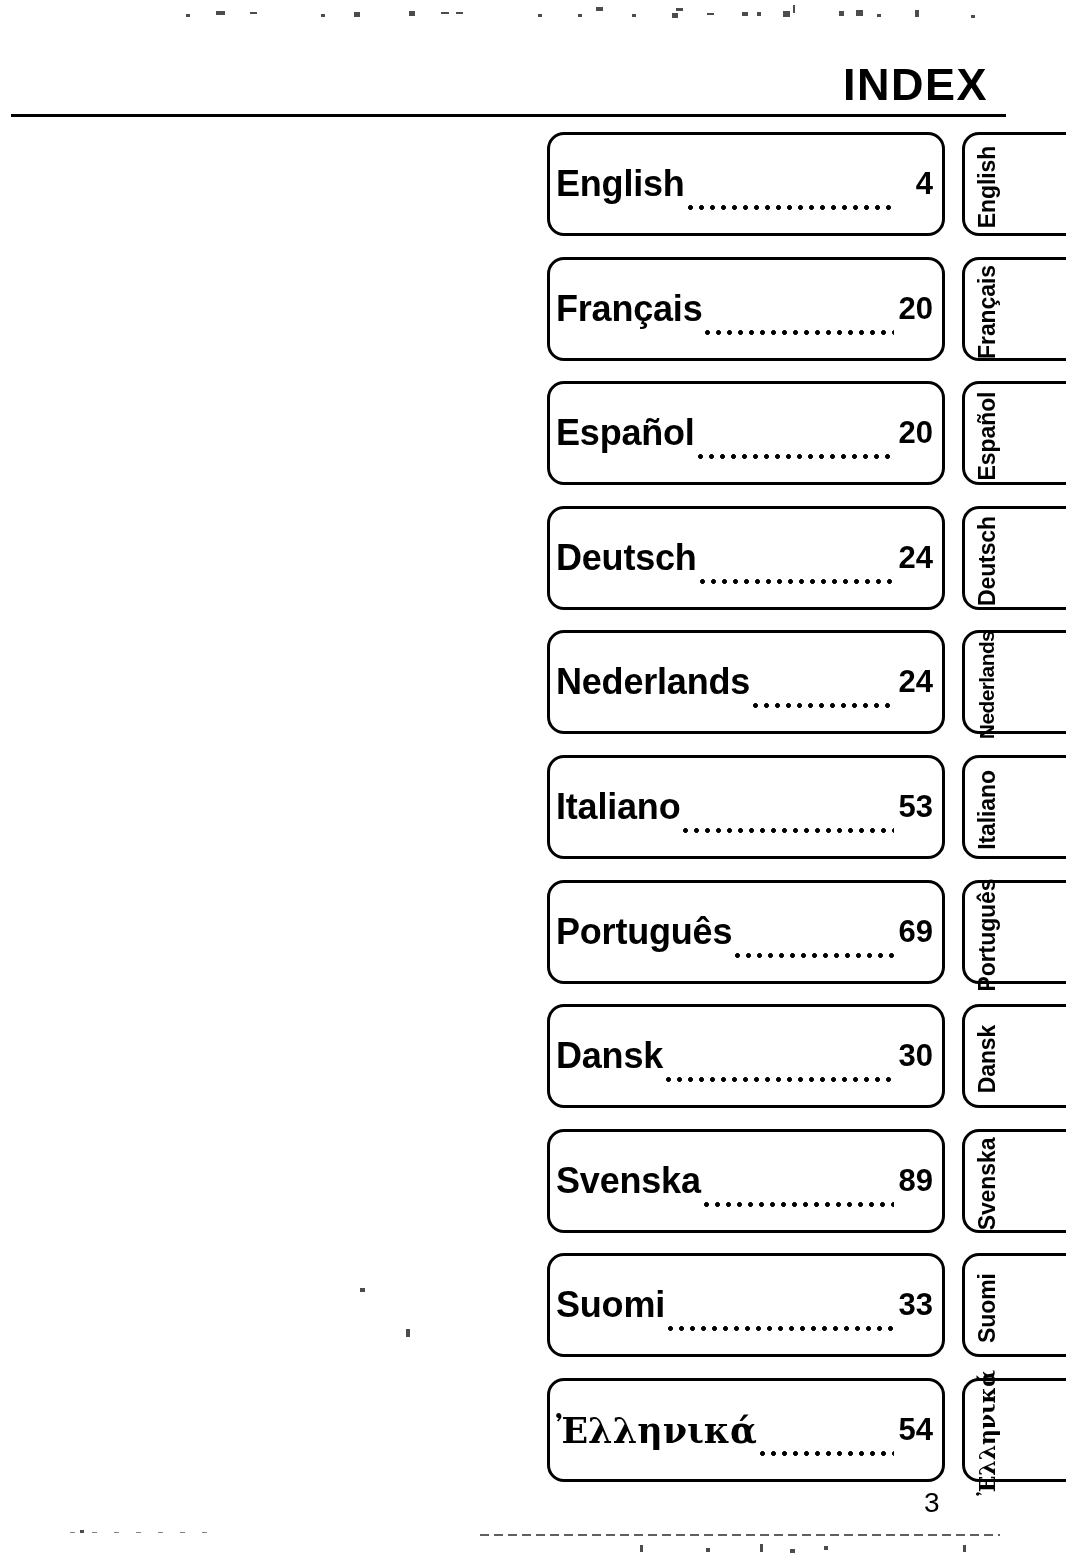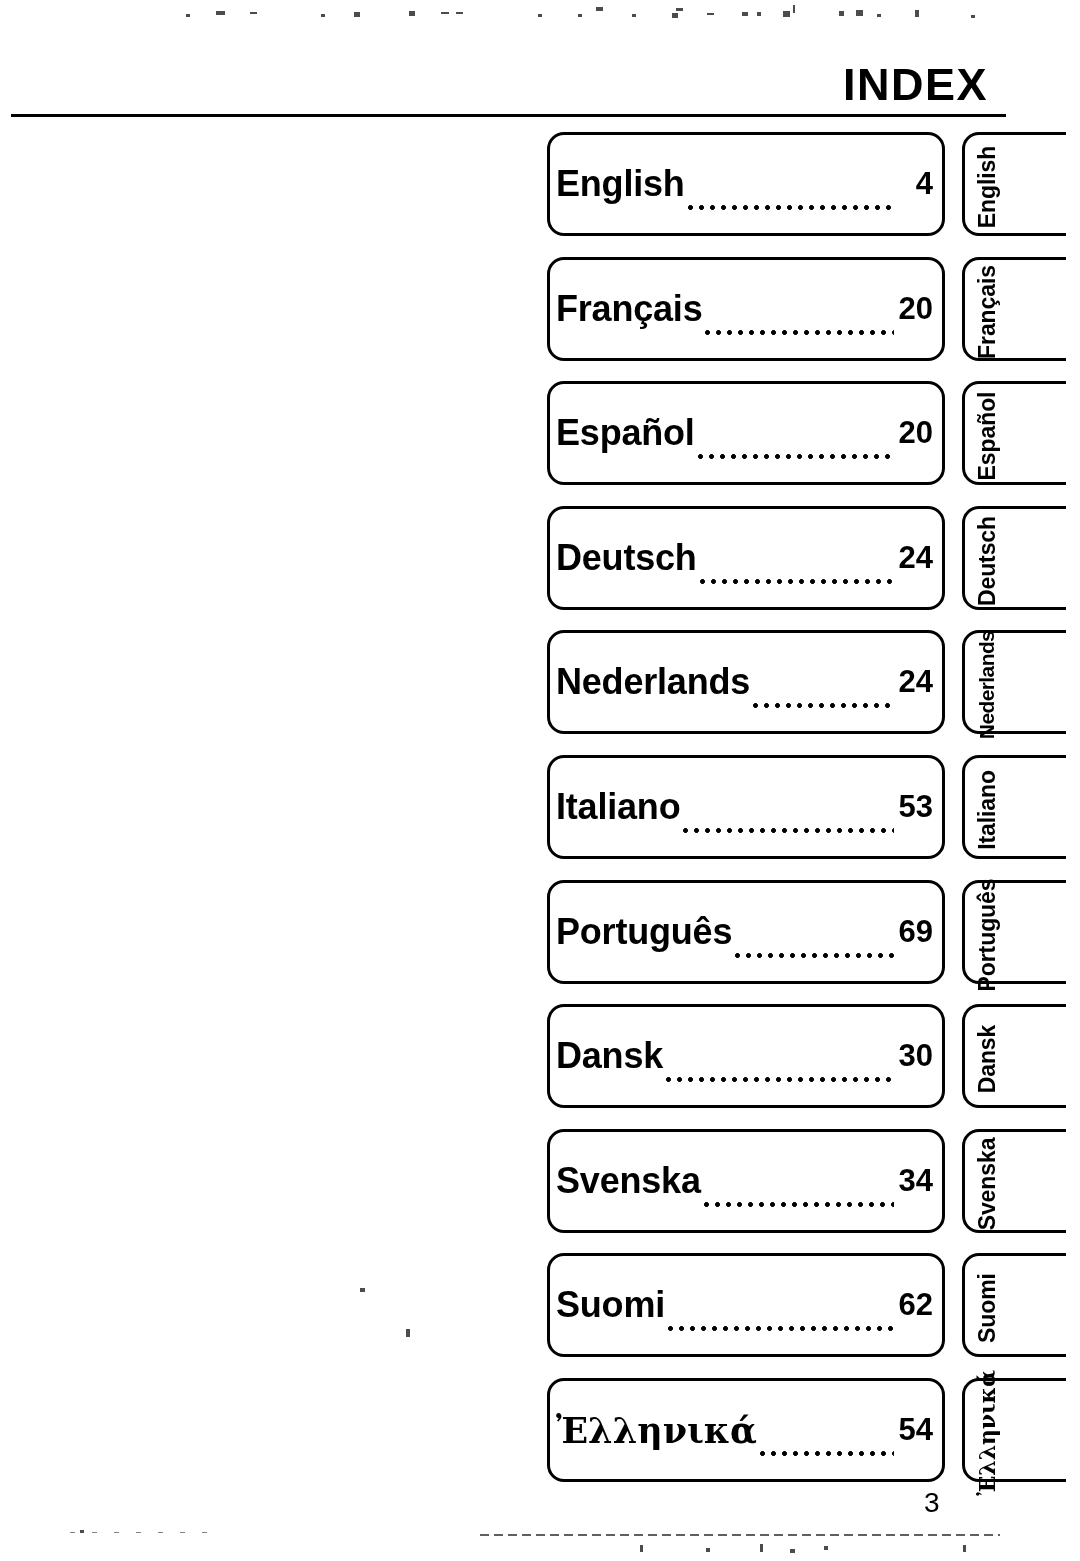--- a/index.html
+++ b/index.html
@@ -310,32 +310,32 @@
         </div>
       </div>
       <div class="tab" style="top: 1004px;">
         <span class="tab-label">Dansk</span>
       </div>
       <div class="lang-row" style="top: 1129px;">
         <div class="lang-box"></div>
         <div class="lang-inner">
           <span class="lang-name">Svenska</span>
           <span class="lang-leader"></span>
-          <span class="lang-page">34</span>
+          <span class="lang-page">89</span>
         </div>
       </div>
       <div class="tab" style="top: 1129px;">
         <span class="tab-label">Svenska</span>
       </div>
       <div class="lang-row" style="top: 1253px;">
         <div class="lang-box"></div>
         <div class="lang-inner">
           <span class="lang-name">Suomi</span>
           <span class="lang-leader"></span>
-          <span class="lang-page">62</span>
+          <span class="lang-page">33</span>
         </div>
       </div>
       <div class="tab" style="top: 1253px;">
         <span class="tab-label">Suomi</span>
       </div>
       <div class="lang-row" style="top: 1378px;">
         <div class="lang-box"></div>
         <div class="lang-inner">
           <span class="lang-name greek">Ἐλληνικά</span>
           <span class="lang-leader"></span>

